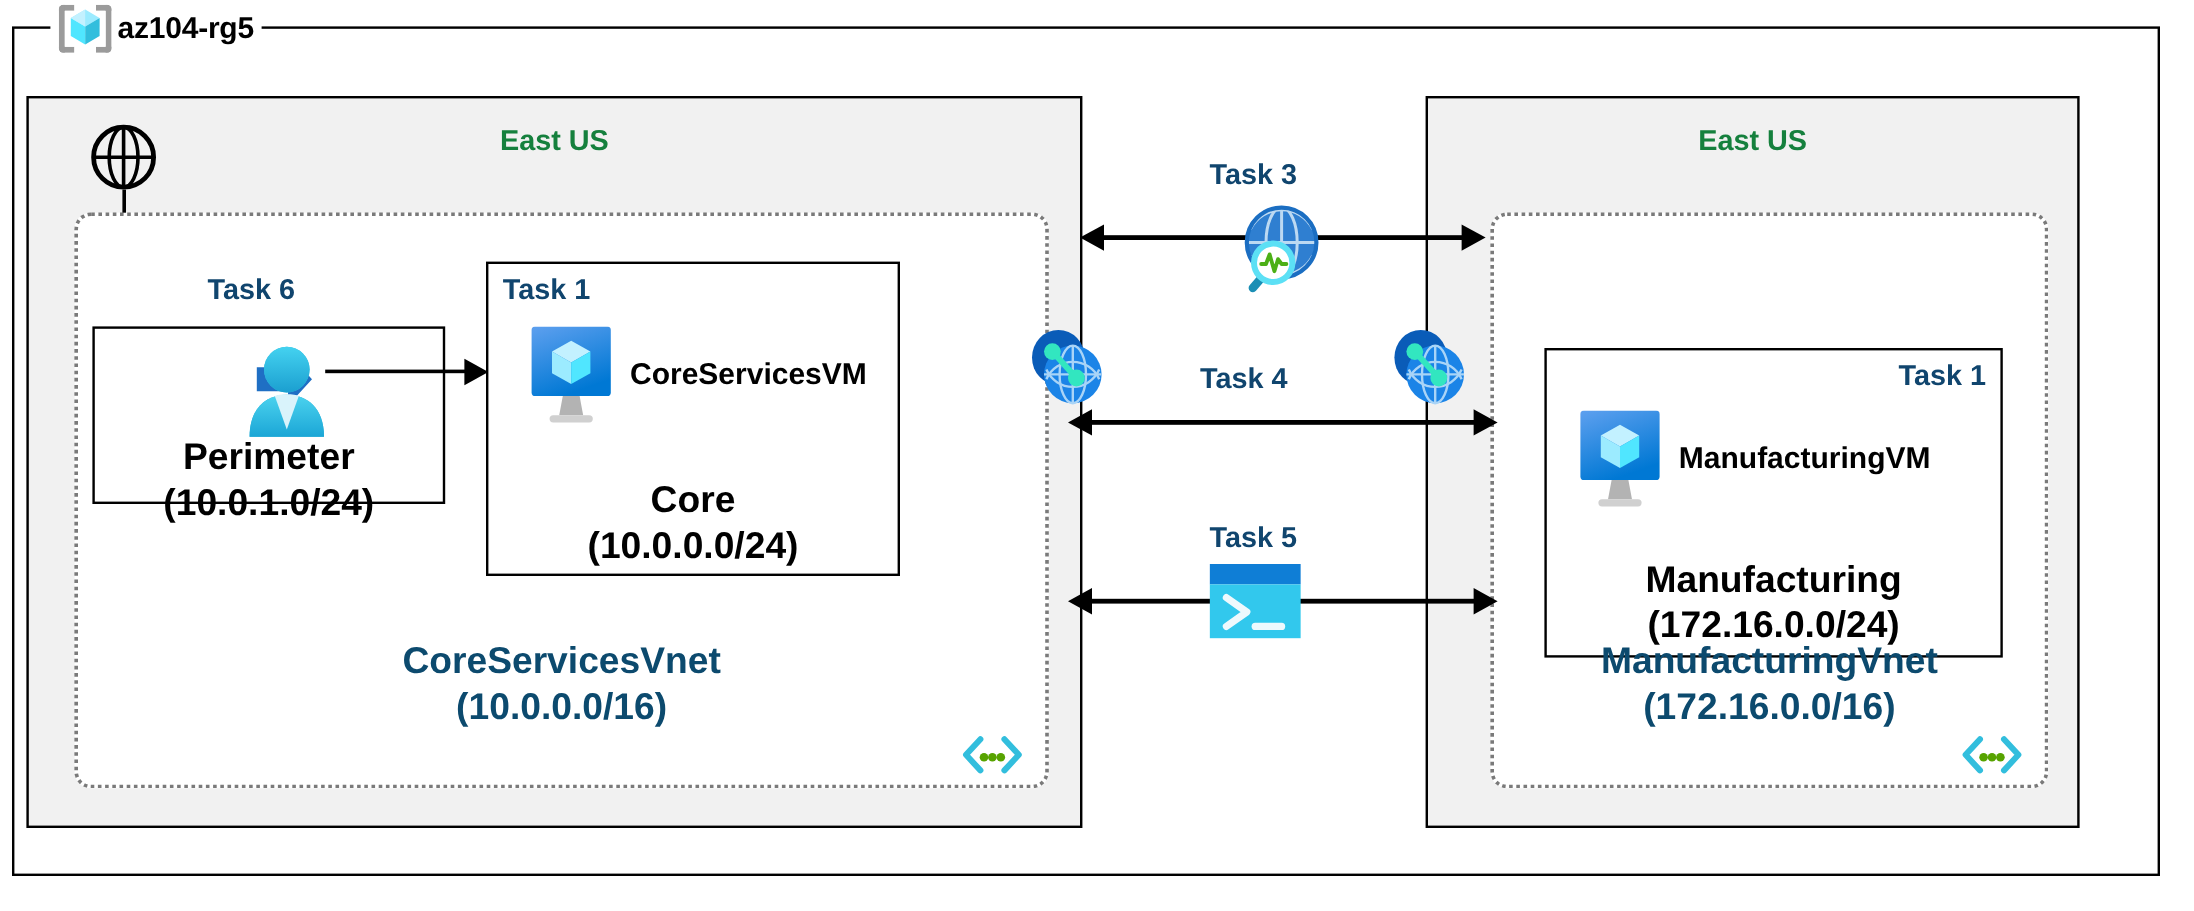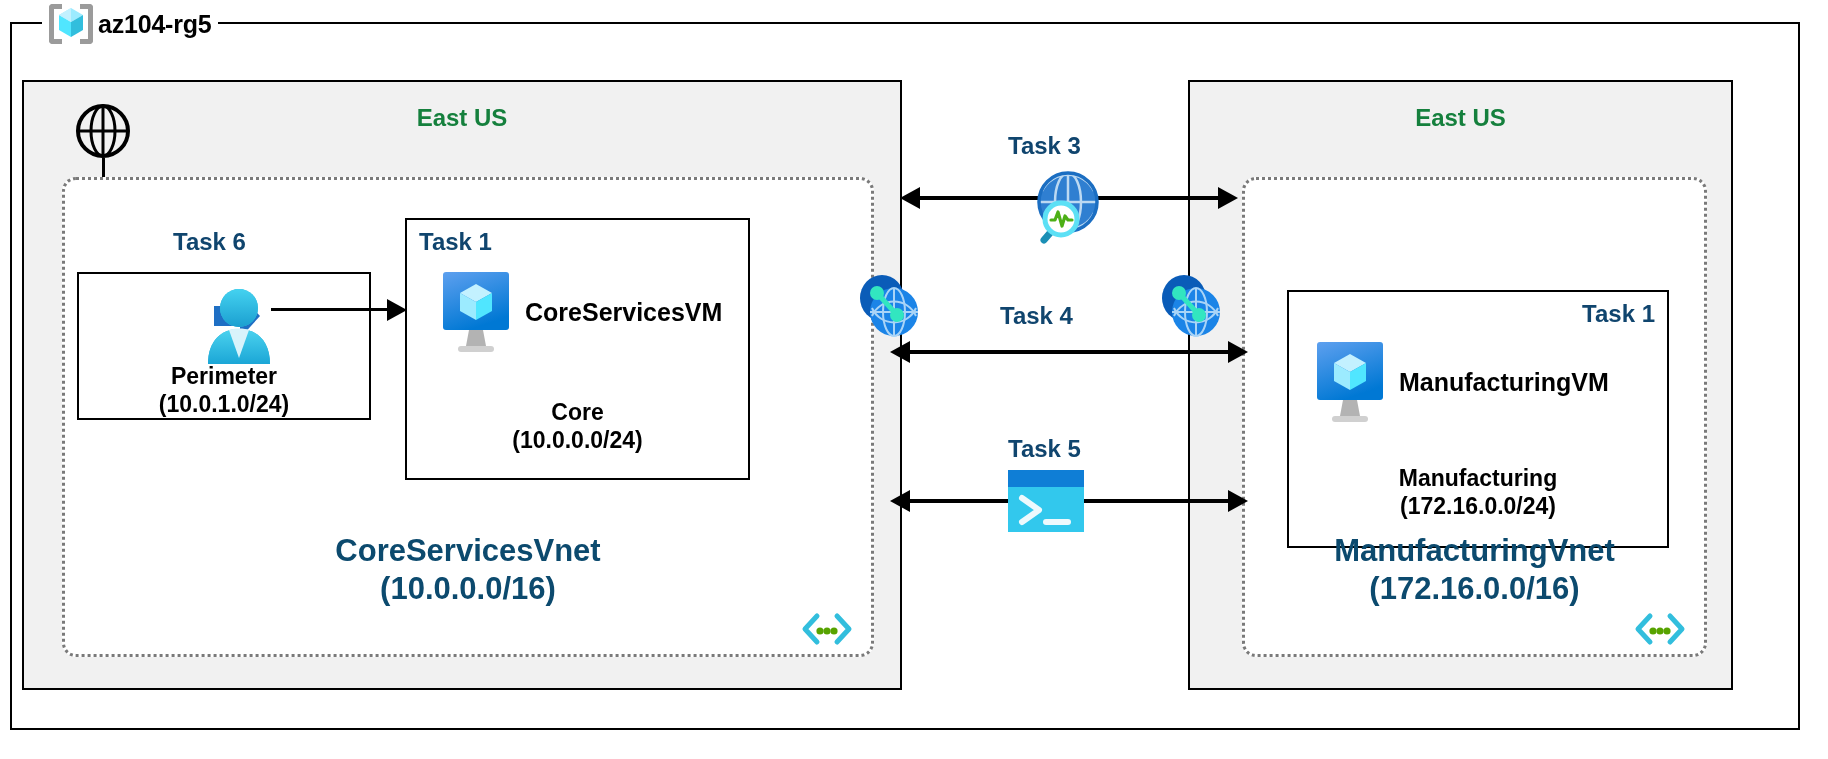--- a/index.html
+++ b/index.html
@@ -118,21 +118,21 @@
     box-sizing:border-box;
   }
   #subnet-perimeter{left:12px; top:92px; width:294px; height:148px;}
   #subnet-core{left:340px; top:38px; width:345px; height:262px;}
   #subnet-mfg{left:42px; top:110px; width:382px; height:258px;}
 
   .subnet-label{
     position:absolute;
     left:0;right:0;
     text-align:center;
-    font-size:23px;
+    font-size:31px;
     font-weight:bold;
     line-height:1.22;
     color:#000;
   }
 
   
   .task{
     position:absolute;
     font-size:24px;
     font-weight:bold;

